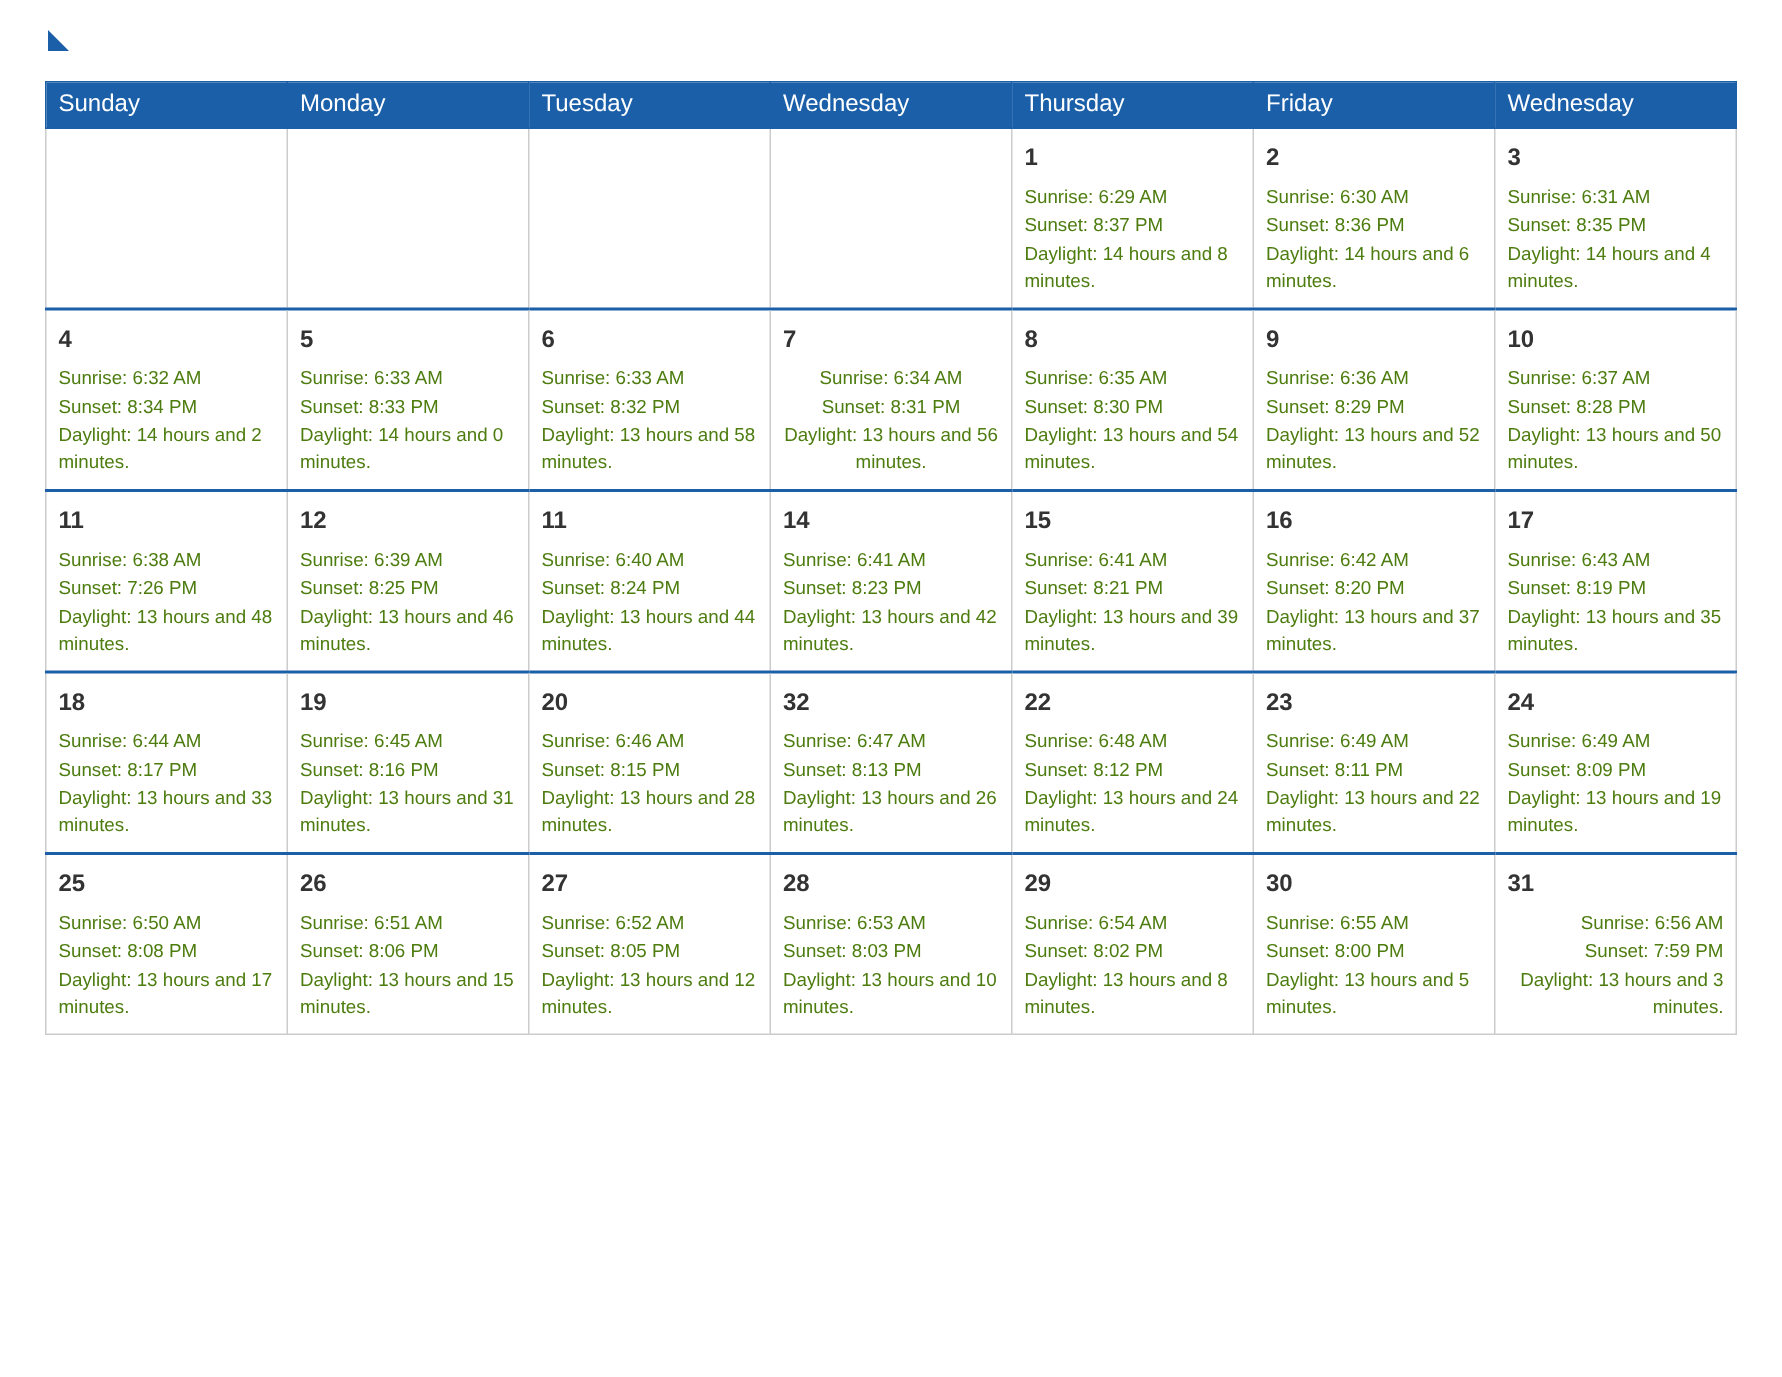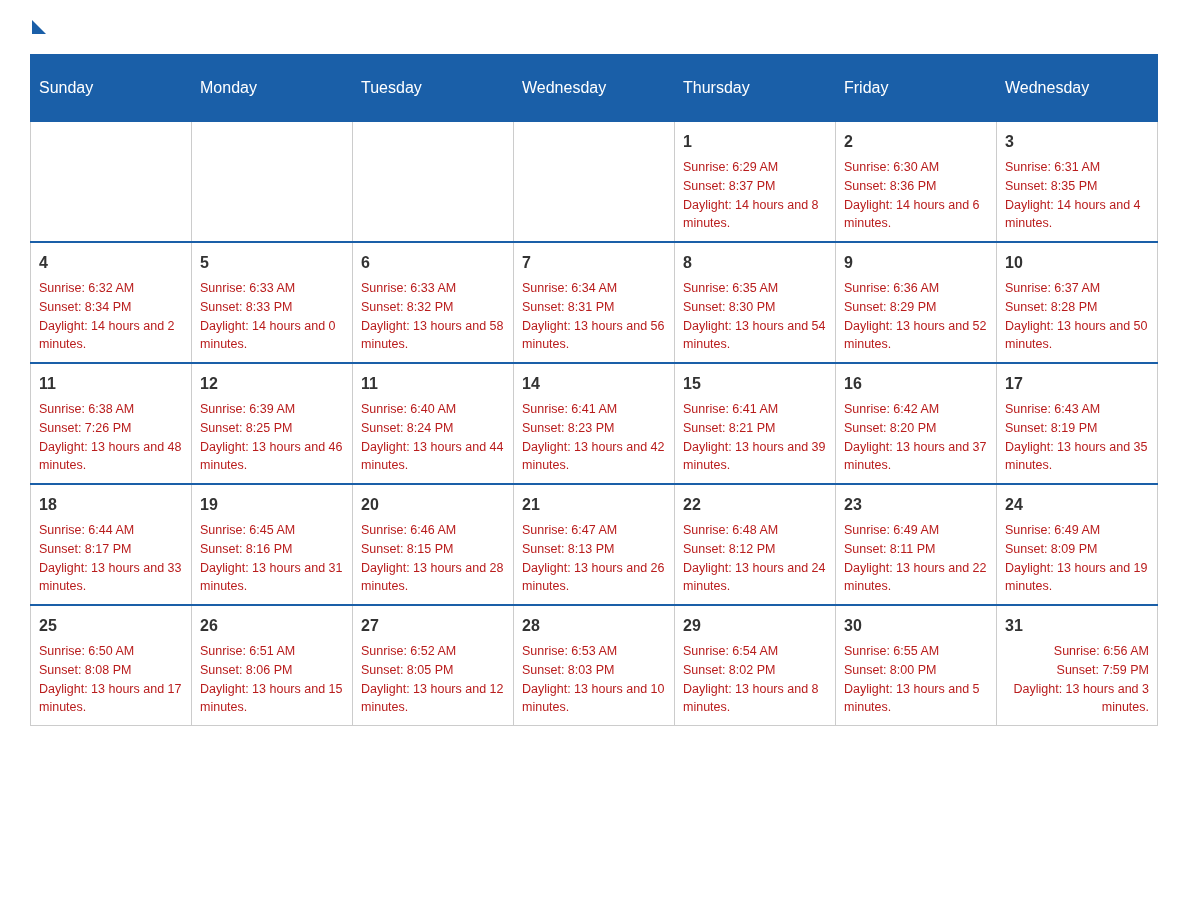--- a/index.html
+++ b/index.html
@@ -46,21 +46,21 @@
       margin-top: 4px;
     }
     .calendar {
       width: 100%;
       border-collapse: collapse;
       border: 1px solid #ccc;
     }
     .calendar th {
       background-color: #1a5fa8;
       color: #fff;
-      padding: 24px 8px;
+      padding: 6px 8px;
       font-size: 16px;
       font-weight: normal;
       text-align: left;
       border: 1px solid #1a5fa8;
     }
     .calendar td {
       vertical-align: top;
       padding: 8px;
       border: 1px solid #ccc;
       width: 14.28%;
@@ -69,21 +69,21 @@
       line-height: 1.5;
     }
     .day-number {
       font-size: 16px;
       font-weight: bold;
       color: #333;
       display: block;
       margin-bottom: 4px;
     }
     .day-info {
-      color: #b91c1c;
+      color: #4d7c0f;
       font-size: 12.5px;
     }
     .empty-cell {
       background: #fff;
     }
     tr:not(:last-child) td {
       border-bottom: 2px solid #1a5fa8;
     }
     .logo-wrapper {
       display: flex;
@@ -170,21 +170,21 @@
 Daylight: 14 hours and 0 minutes.</div>
         </td>
         <td>
           <span class="day-number">6</span>
           <div class="day-info" style="white-space: pre-line;">Sunrise: 6:33 AM
 Sunset: 8:32 PM
 Daylight: 13 hours and 58 minutes.</div>
         </td>
         <td>
           <span class="day-number">7</span>
-          <div class="day-info" style="white-space: pre-line;">Sunrise: 6:34 AM
+          <div class="day-info" style="white-space: pre-line; text-align: center;">Sunrise: 6:34 AM
 Sunset: 8:31 PM
 Daylight: 13 hours and 56 minutes.</div>
         </td>
         <td>
           <span class="day-number">8</span>
           <div class="day-info" style="white-space: pre-line;">Sunrise: 6:35 AM
 Sunset: 8:30 PM
 Daylight: 13 hours and 54 minutes.</div>
         </td>
         <td>
@@ -257,21 +257,21 @@
 Sunset: 8:16 PM
 Daylight: 13 hours and 31 minutes.</div>
         </td>
         <td>
           <span class="day-number">20</span>
           <div class="day-info" style="white-space: pre-line;">Sunrise: 6:46 AM
 Sunset: 8:15 PM
 Daylight: 13 hours and 28 minutes.</div>
         </td>
         <td>
-          <span class="day-number">21</span>
+          <span class="day-number">32</span>
           <div class="day-info" style="white-space: pre-line;">Sunrise: 6:47 AM
 Sunset: 8:13 PM
 Daylight: 13 hours and 26 minutes.</div>
         </td>
         <td>
           <span class="day-number">22</span>
           <div class="day-info" style="white-space: pre-line;">Sunrise: 6:48 AM
 Sunset: 8:12 PM
 Daylight: 13 hours and 24 minutes.</div>
         </td>

